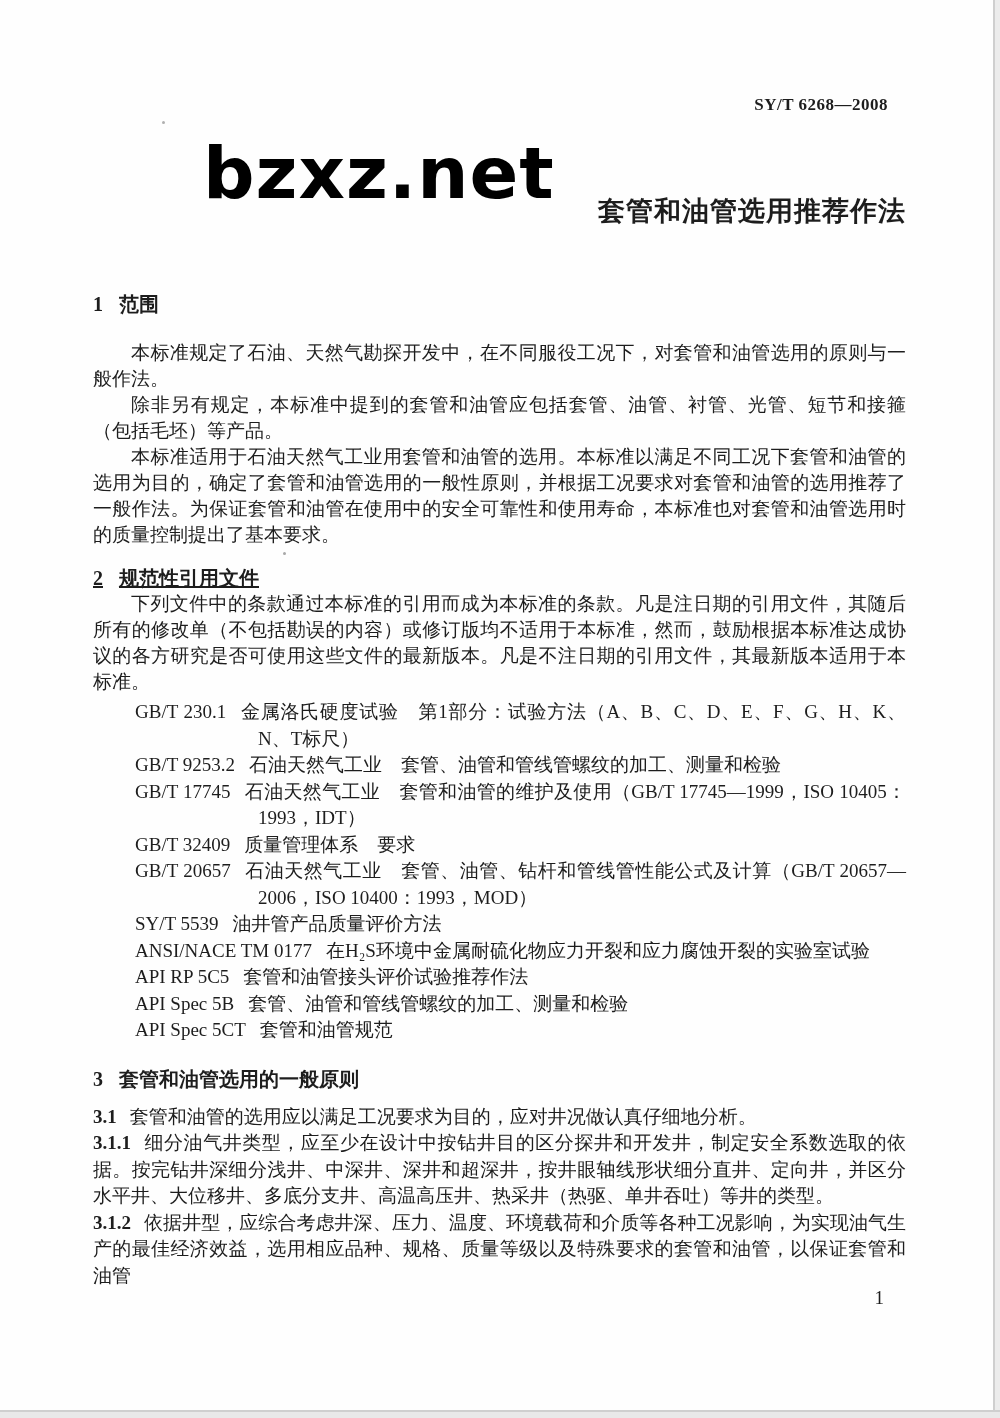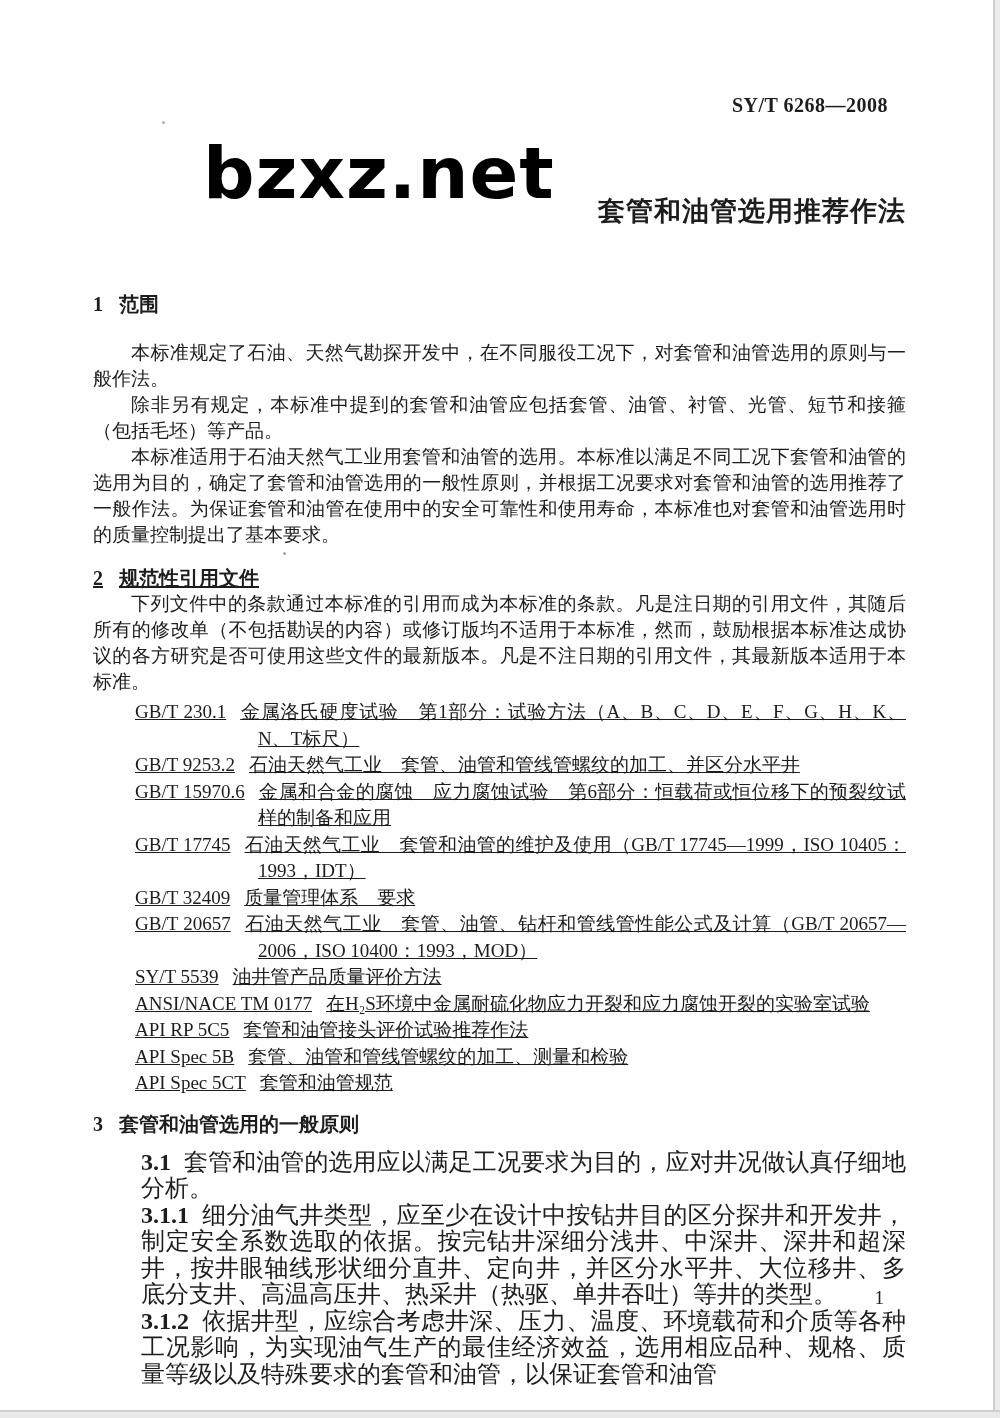--- a/index.html
+++ b/index.html
@@ -11,21 +11,21 @@
     color:#1d1d1d;
     overflow:hidden;
   }
   .content{padding:0 94px 0 93px;position:relative;z-index:2;}
 
   .doc-code{
     padding-top:93px;
     margin-right:18px;
     text-align:right;
     font-weight:bold;
-    font-size:20px;
+    font-size:17px;
     line-height:24px;
     letter-spacing:0.5px;
   }
 
   .watermark{
     position:absolute;
     left:203px;top:137px;
     z-index:1;
     font-family:"DejaVu Sans",sans-serif;
     font-weight:bold;
@@ -42,42 +42,42 @@
     font-weight:bold;
     font-size:27px;
     line-height:32px;
     letter-spacing:1px;
   }
 
   .sec-h{font-weight:bold;font-size:20px;line-height:22px;}
   .sec-h .sec-no{margin-right:16px;}
   .h1{margin-top:66px;}
   .h2{margin-top:19px;text-decoration:underline;}
-  .h3{margin-top:16px;}
+  .h3{margin-top:24px;}
 
   .body-p{
     margin:0;
     font-size:19px;
     line-height:26px;
     text-align:justify;
     text-indent:2em;
   }
   .s1-block{margin-top:25px;}
   .s2-intro{margin-top:2px;}
 
-  .refs{margin-top:4px;font-size:19px;line-height:26.5px;text-decoration:underline;}
+  .refs{margin-top:4px;font-size:19px;line-height:26.5px;}
   .ref{
     margin-left:42px;
     padding-left:123px;
     text-indent:-123px;
     text-align:justify;
   }
   .ref-label{margin-right:14px;}
 
-  .s3-block{margin-top:14px;font-size:24px;line-height:26.5px;margin-left:48px;}
+  .s3-block{margin-top:14px;font-size:19px;line-height:26.5px;}
   .numbered{margin:0;text-align:justify;text-indent:0;}
   .num{font-weight:bold;margin-right:13px;}
 
   .page-number{
     position:absolute;
     top:1285px;right:116px;
     z-index:2;
     font-size:19px;line-height:26px;
   }
 
@@ -126,24 +126,21 @@
     <div class="sec-h h2">
       <span class="sec-no">2</span><span class="sec-title">规范性引用文件</span>
     </div>
     <p class="body-p s2-intro">下列文件中的条款通过本标准的引用而成为本标准的条款。凡是注日期的引用文件，其随后所有的修改单（不包括勘误的内容）或修订版均不适用于本标准，然而，鼓励根据本标准达成协议的各方研究是否可使用这些文件的最新版本。凡是不注日期的引用文件，其最新版本适用于本标准。</p>
 
     <div class="refs">
       <div class="ref">
         <span class="ref-label">GB/T 230.1</span><span class="ref-text">金属洛氏硬度试验　第1部分：试验方法（A、B、C、D、E、F、G、H、K、N、T标尺）</span>
       </div>
       <div class="ref">
-        <span class="ref-label">GB/T 9253.2</span><span class="ref-text">石油天然气工业　套管、油管和管线管螺纹的加工、并区分水平井</span>
-      </div>
-      <div class="ref">
-        <span class="ref-label">GB/T 15970.6</span><span class="ref-text">金属和合金的腐蚀　应力腐蚀试验　第6部分：恒载荷或恒位移下的预裂纹试样的制备和应用</span>
+        <span class="ref-label">GB/T 9253.2</span><span class="ref-text">石油天然气工业　套管、油管和管线管螺纹的加工、测量和检验</span>
       </div>
       <div class="ref">
         <span class="ref-label">GB/T 17745</span><span class="ref-text">石油天然气工业　套管和油管的维护及使用（GB/T 17745—1999，ISO 10405：1993，IDT）</span>
       </div>
       <div class="ref">
         <span class="ref-label">GB/T 32409</span><span class="ref-text">质量管理体系　要求</span>
       </div>
       <div class="ref">
         <span class="ref-label">GB/T 20657</span><span class="ref-text">石油天然气工业　套管、油管、钻杆和管线管性能公式及计算（GB/T 20657—2006，ISO 10400：1993，MOD）</span>
       </div>

